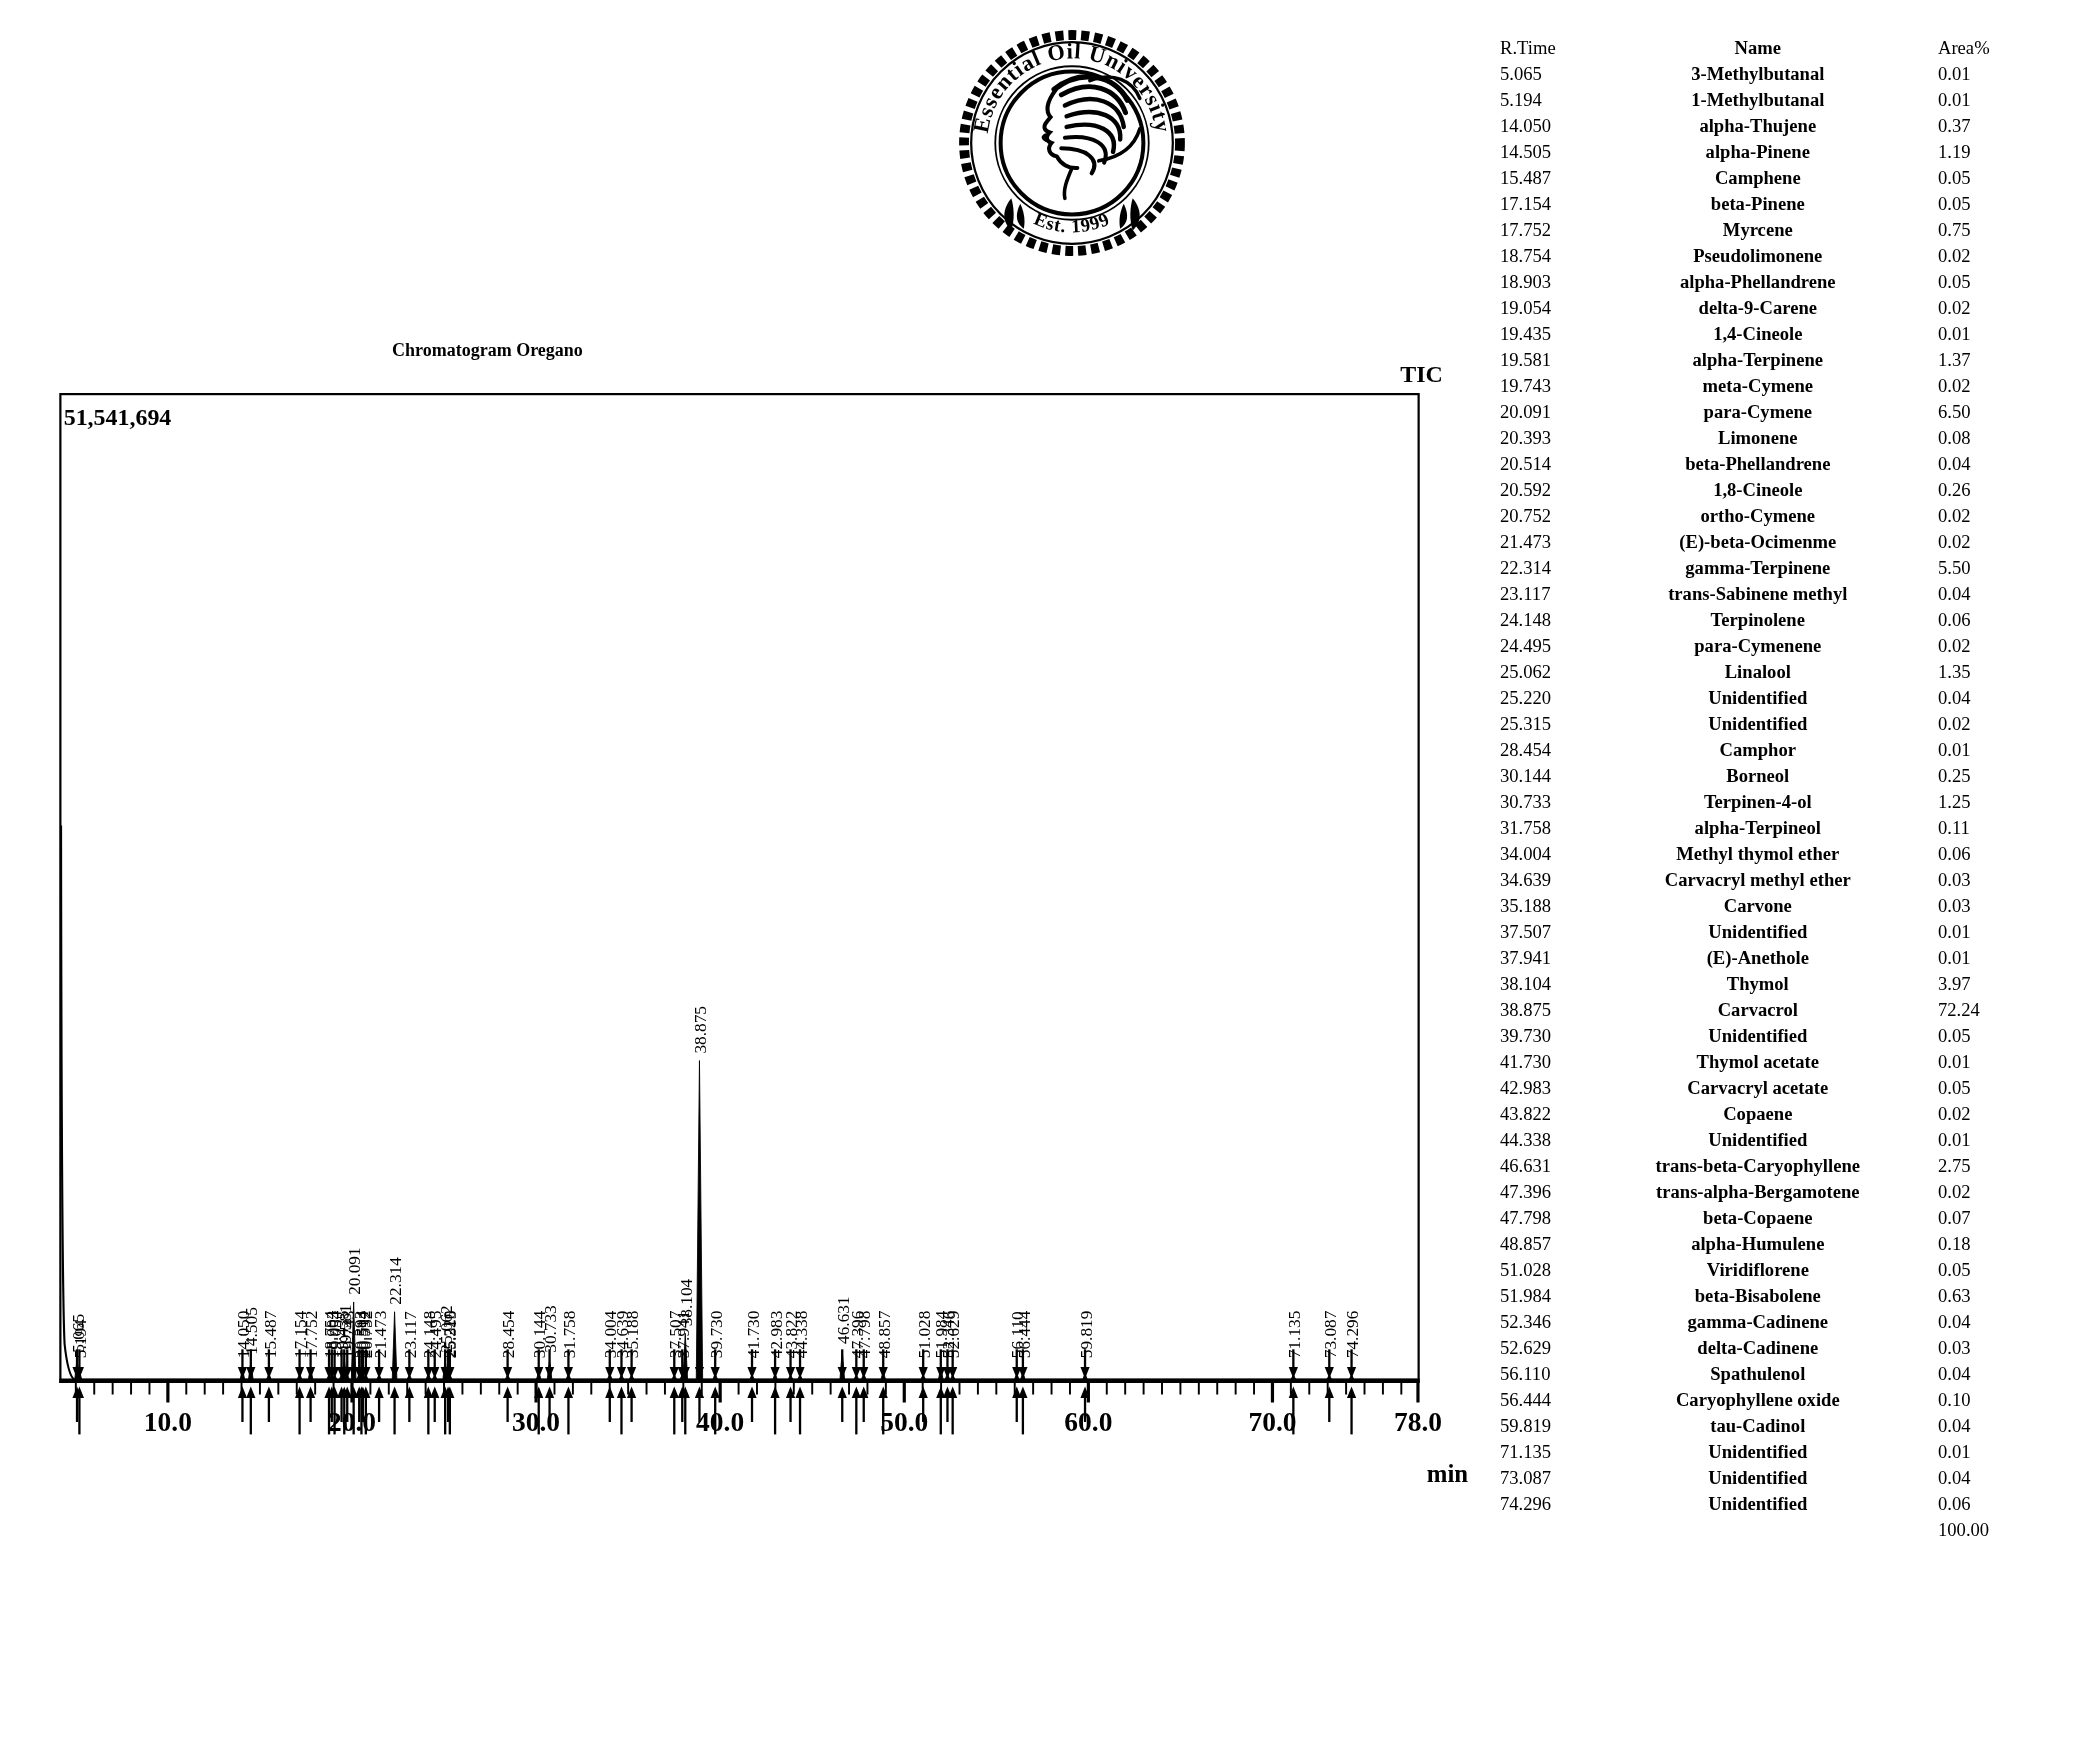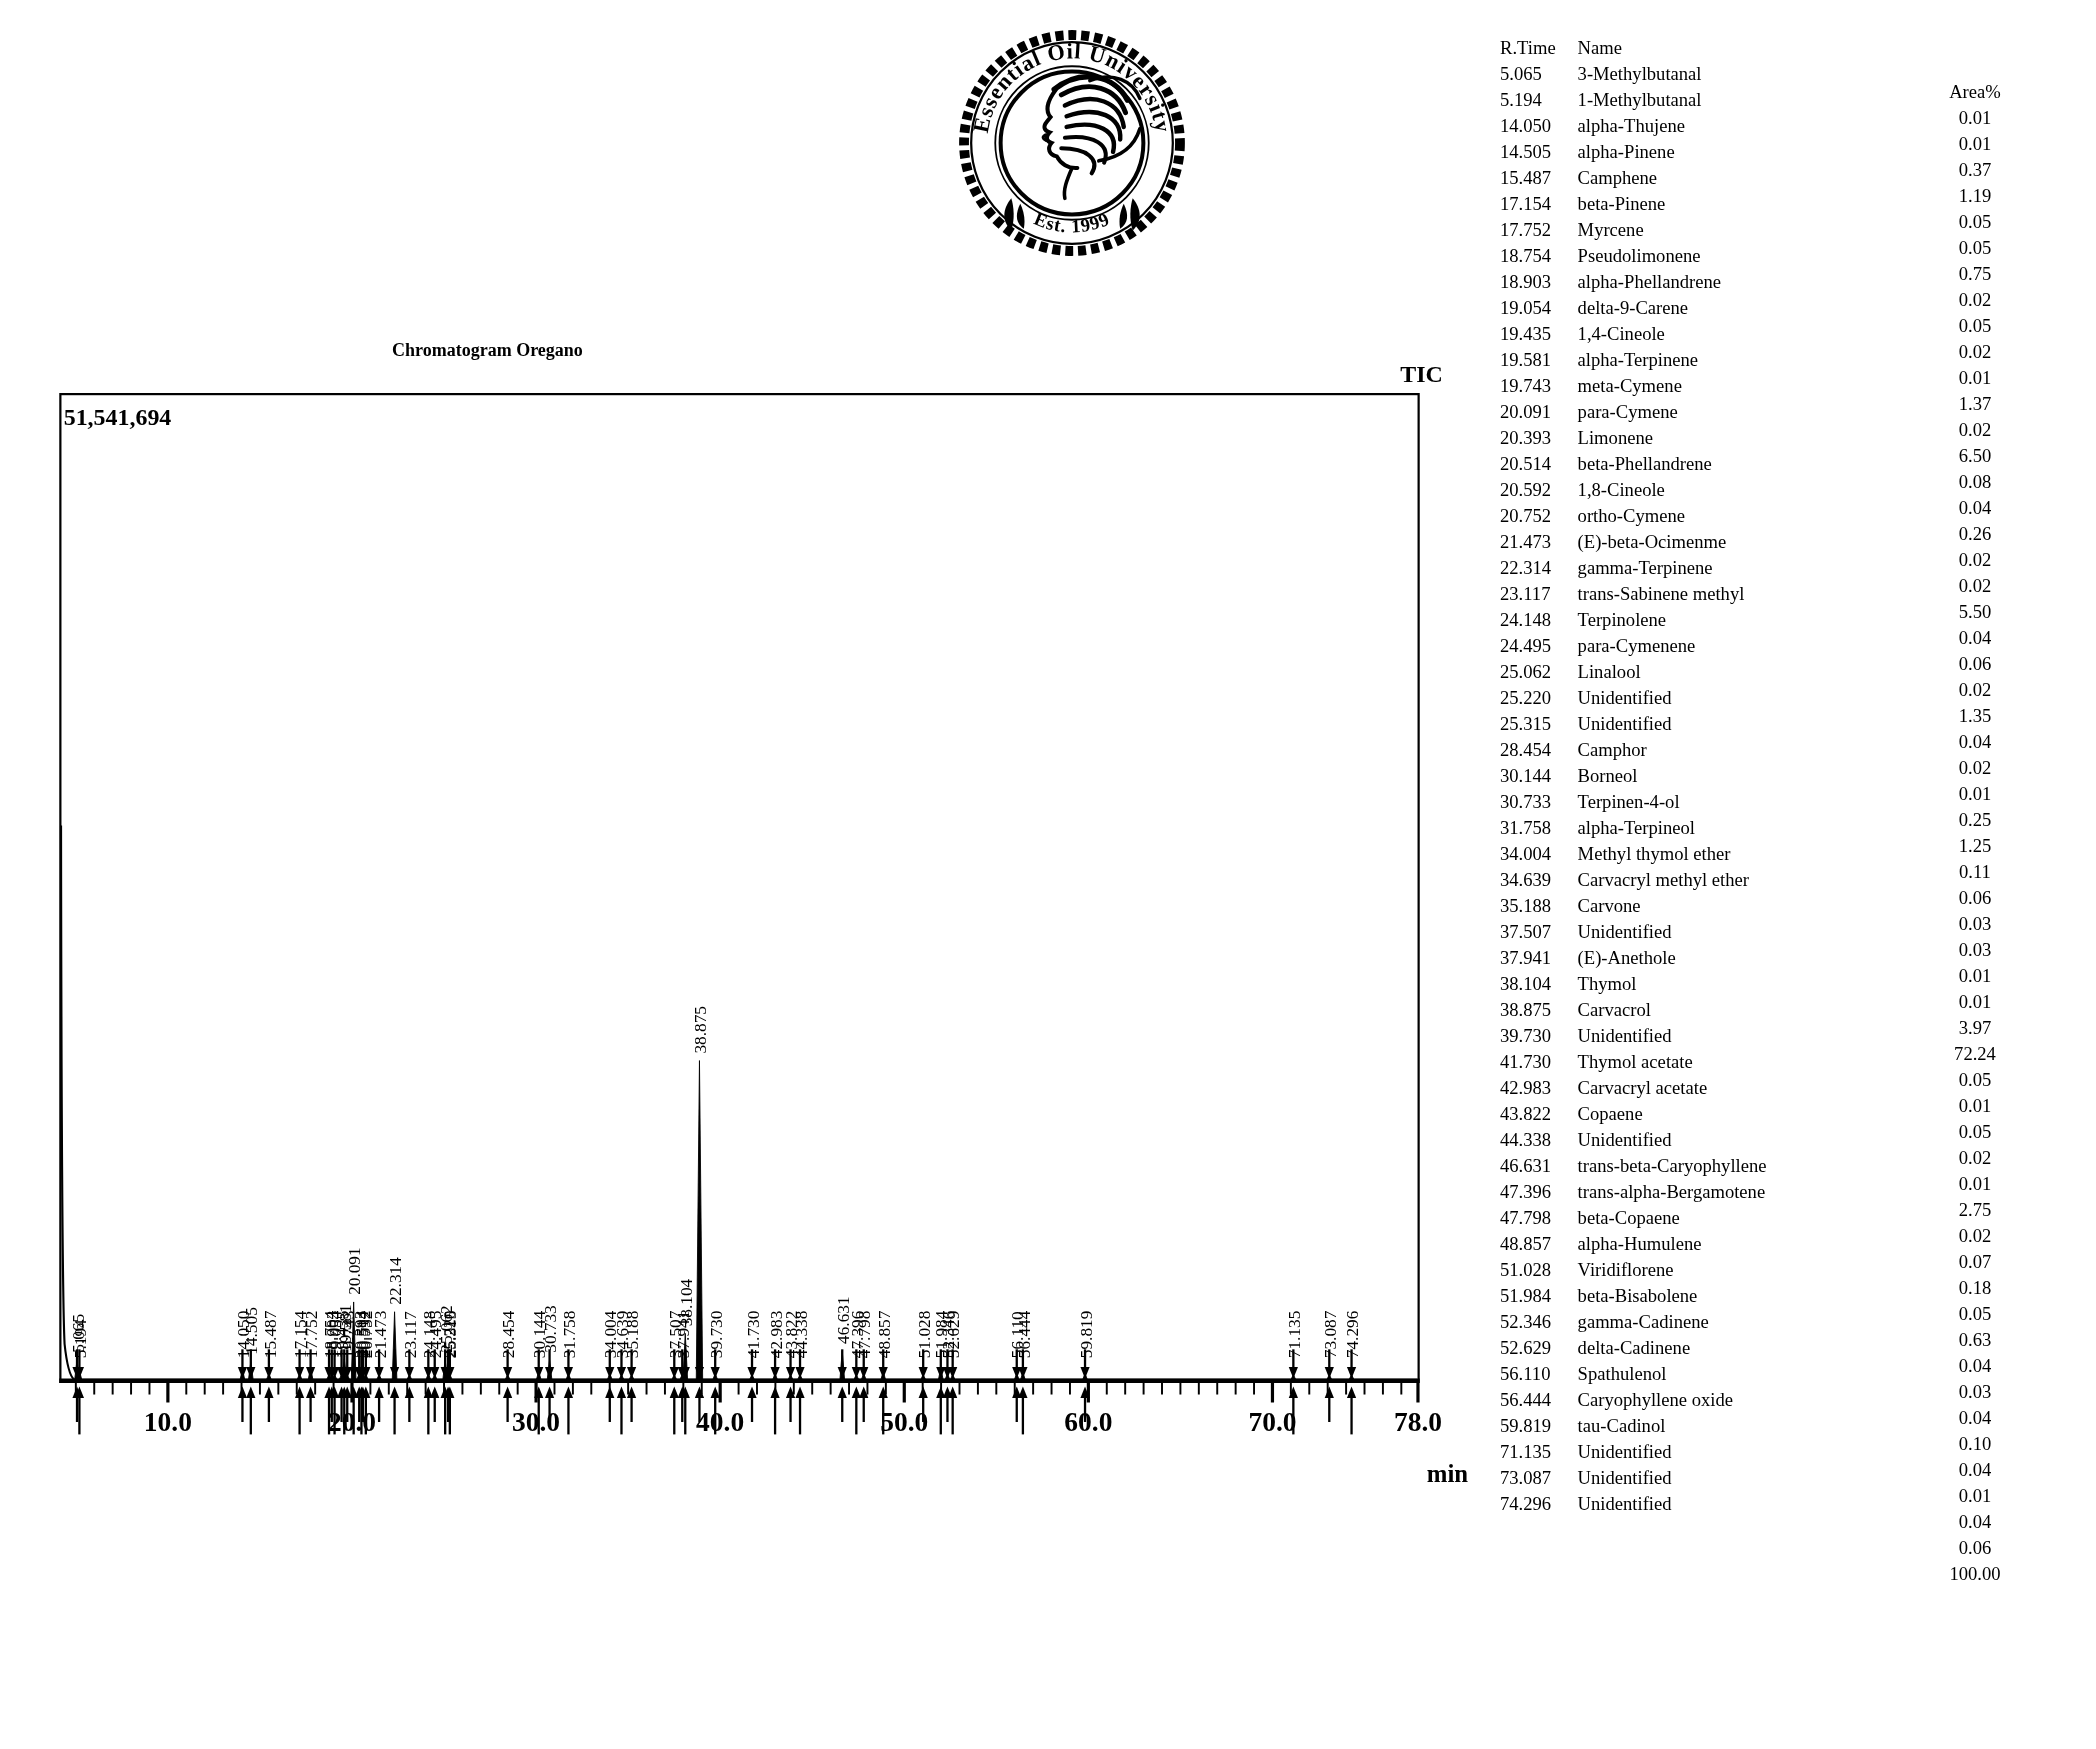--- a/index.html
+++ b/index.html
@@ -4,22 +4,22 @@
 <style>
   html,body{margin:0;padding:0;background:#fff;}
   .screen{position:relative;width:2097px;height:1749px;background:#ffffff;overflow:hidden;
           font-family:"Liberation Serif","DejaVu Serif",serif;color:#000;}
   
   .report{position:absolute;left:1500px;top:35px;width:512px;}
   .report-title{text-align:center;font-size:19.5px;height:37px;line-height:28px;}
   .prow{display:grid;grid-template-columns:67px 10.6px 1fr 74px;height:26px;line-height:26px;font-size:18.6px;}
   .prow .rt{text-align:left;}
   .prow .sp{}
-  .prow .nm{text-align:left;white-space:nowrap;}
-  .prow .ar{text-align:center;margin-top:44px;}
+  .prow .nm{text-align:center;white-space:nowrap;font-weight:bold;}
+  .prow .ar{text-align:left;}
   
   .chart-title{position:absolute;left:392px;top:340px;font-size:18px;font-weight:bold;white-space:nowrap;}
   #chromatogram-svg{position:absolute;left:59px;top:393px;overflow:visible;}
   
   #logo-svg{position:absolute;left:956px;top:26.6px;}
   .svgtext{font-family:"Liberation Serif","DejaVu Serif",serif;}
 </style>
 </head>
 <body>
 

